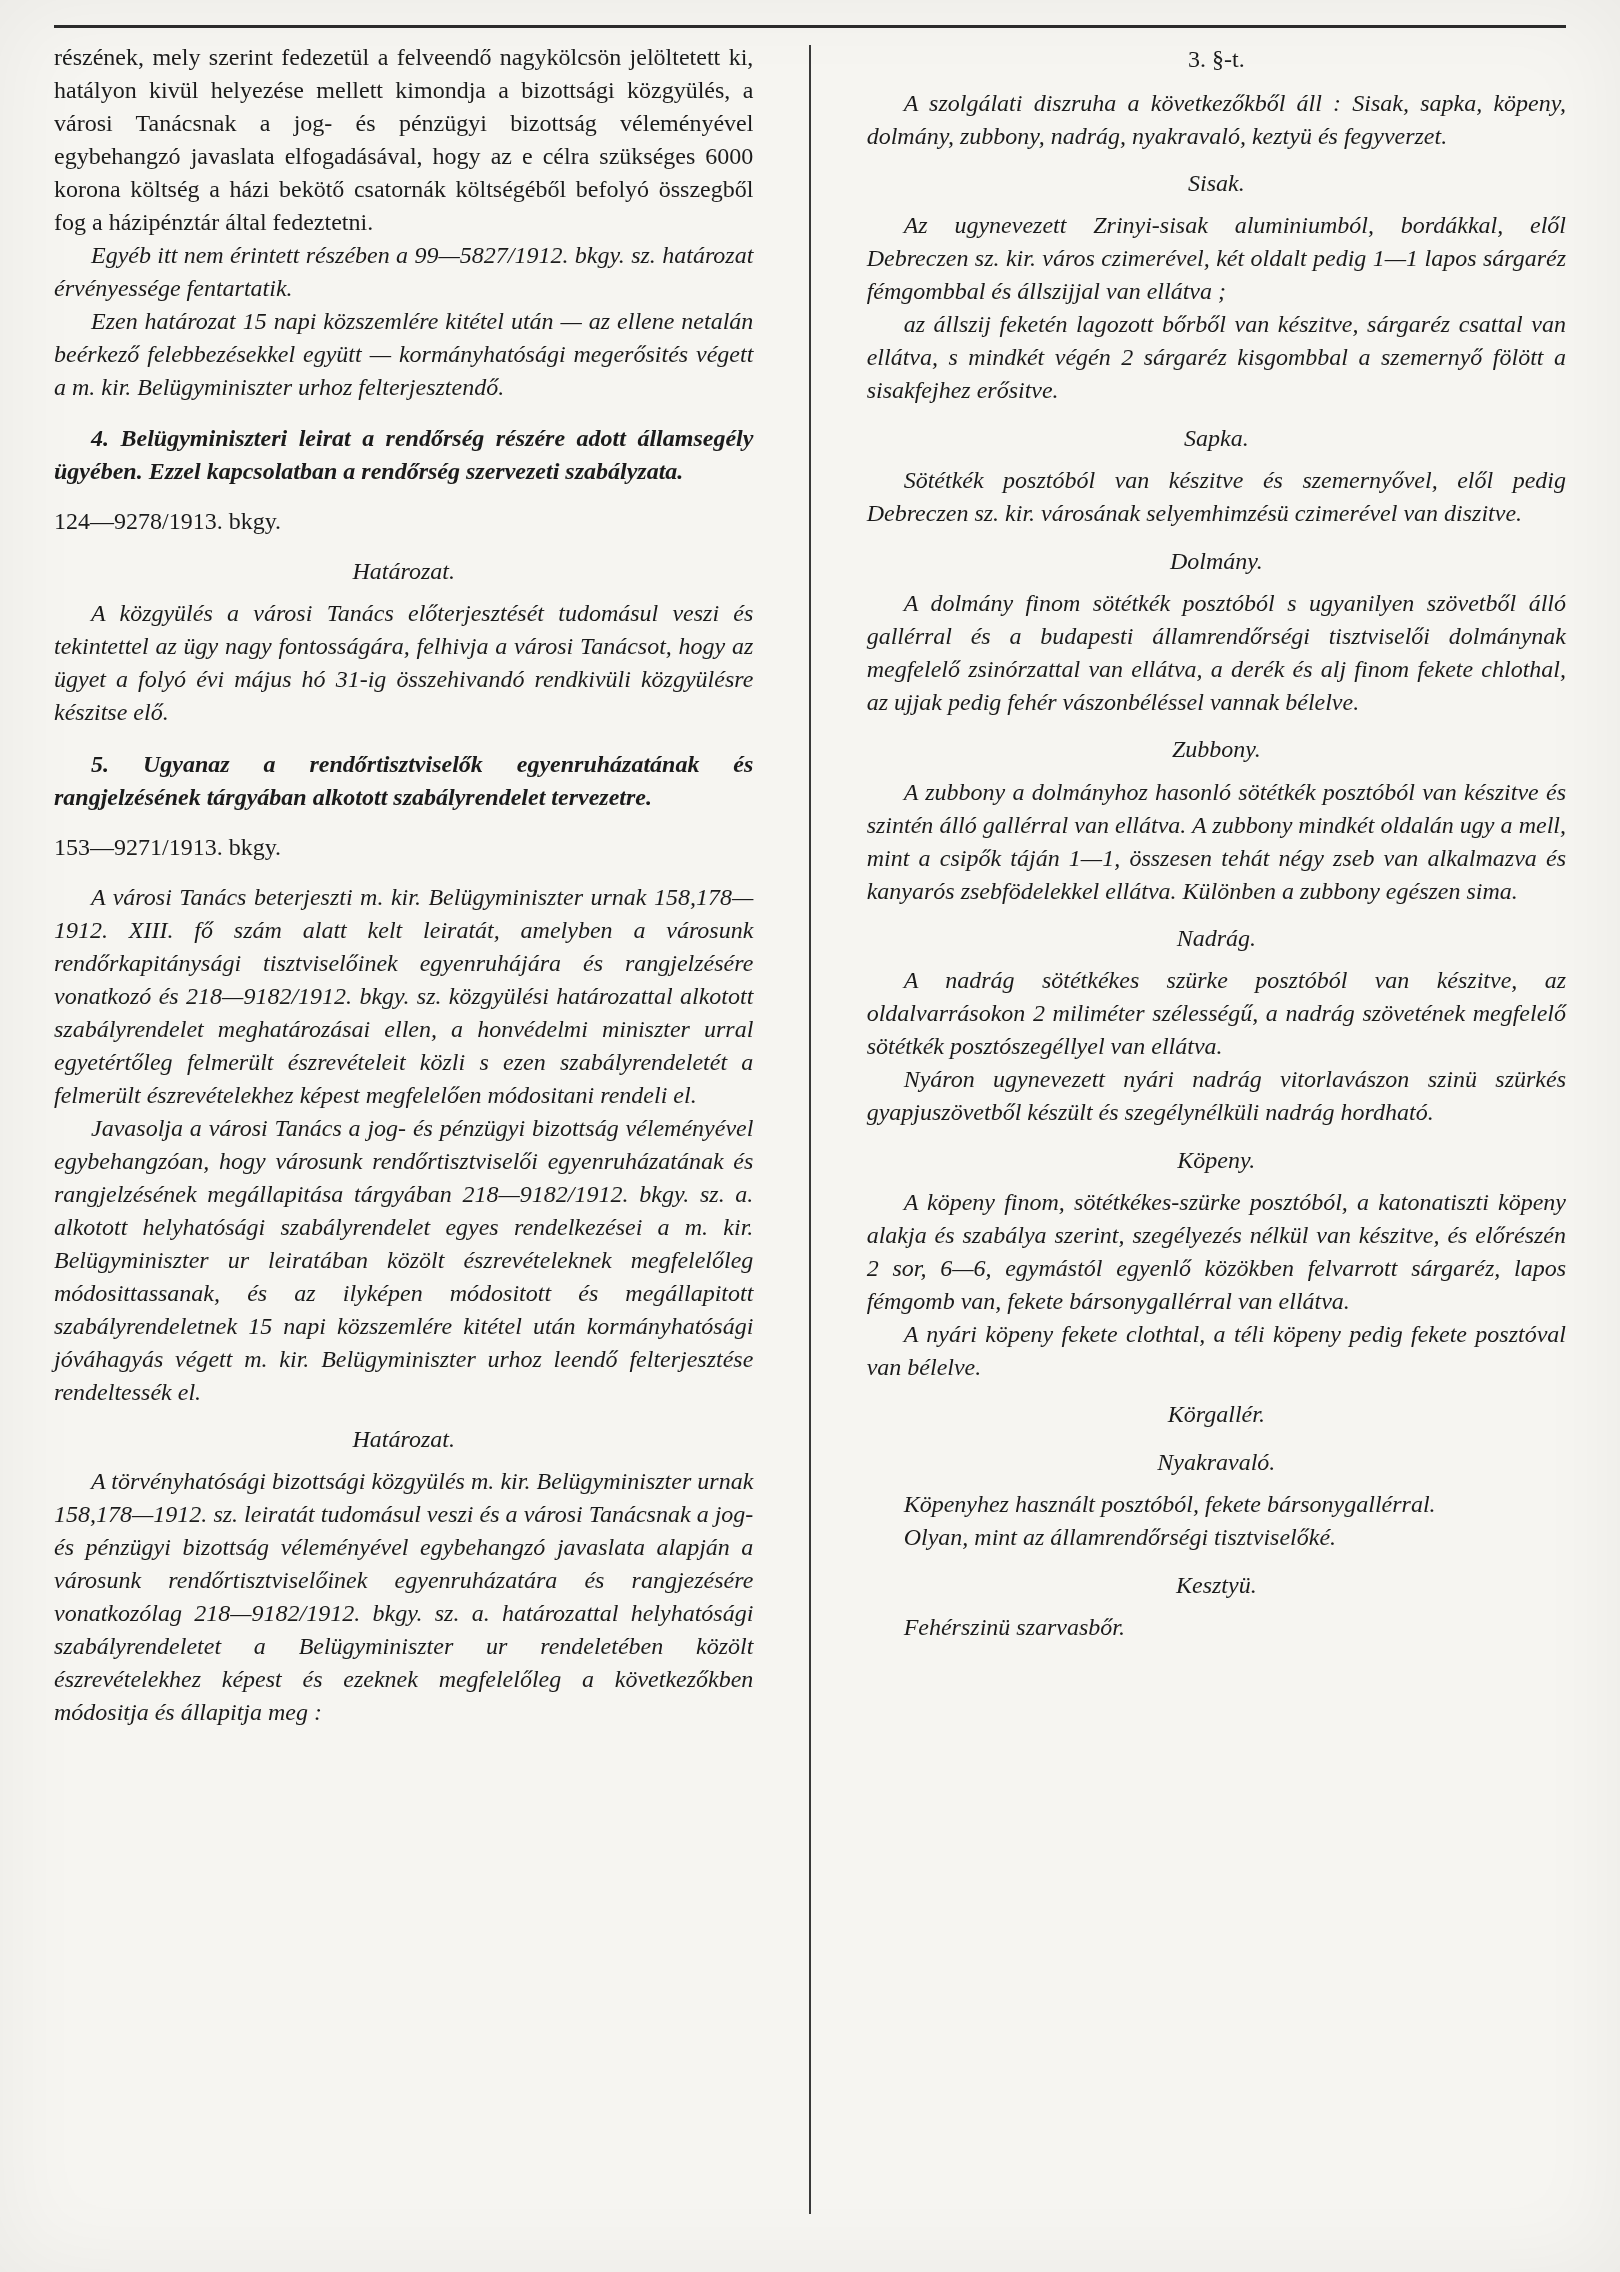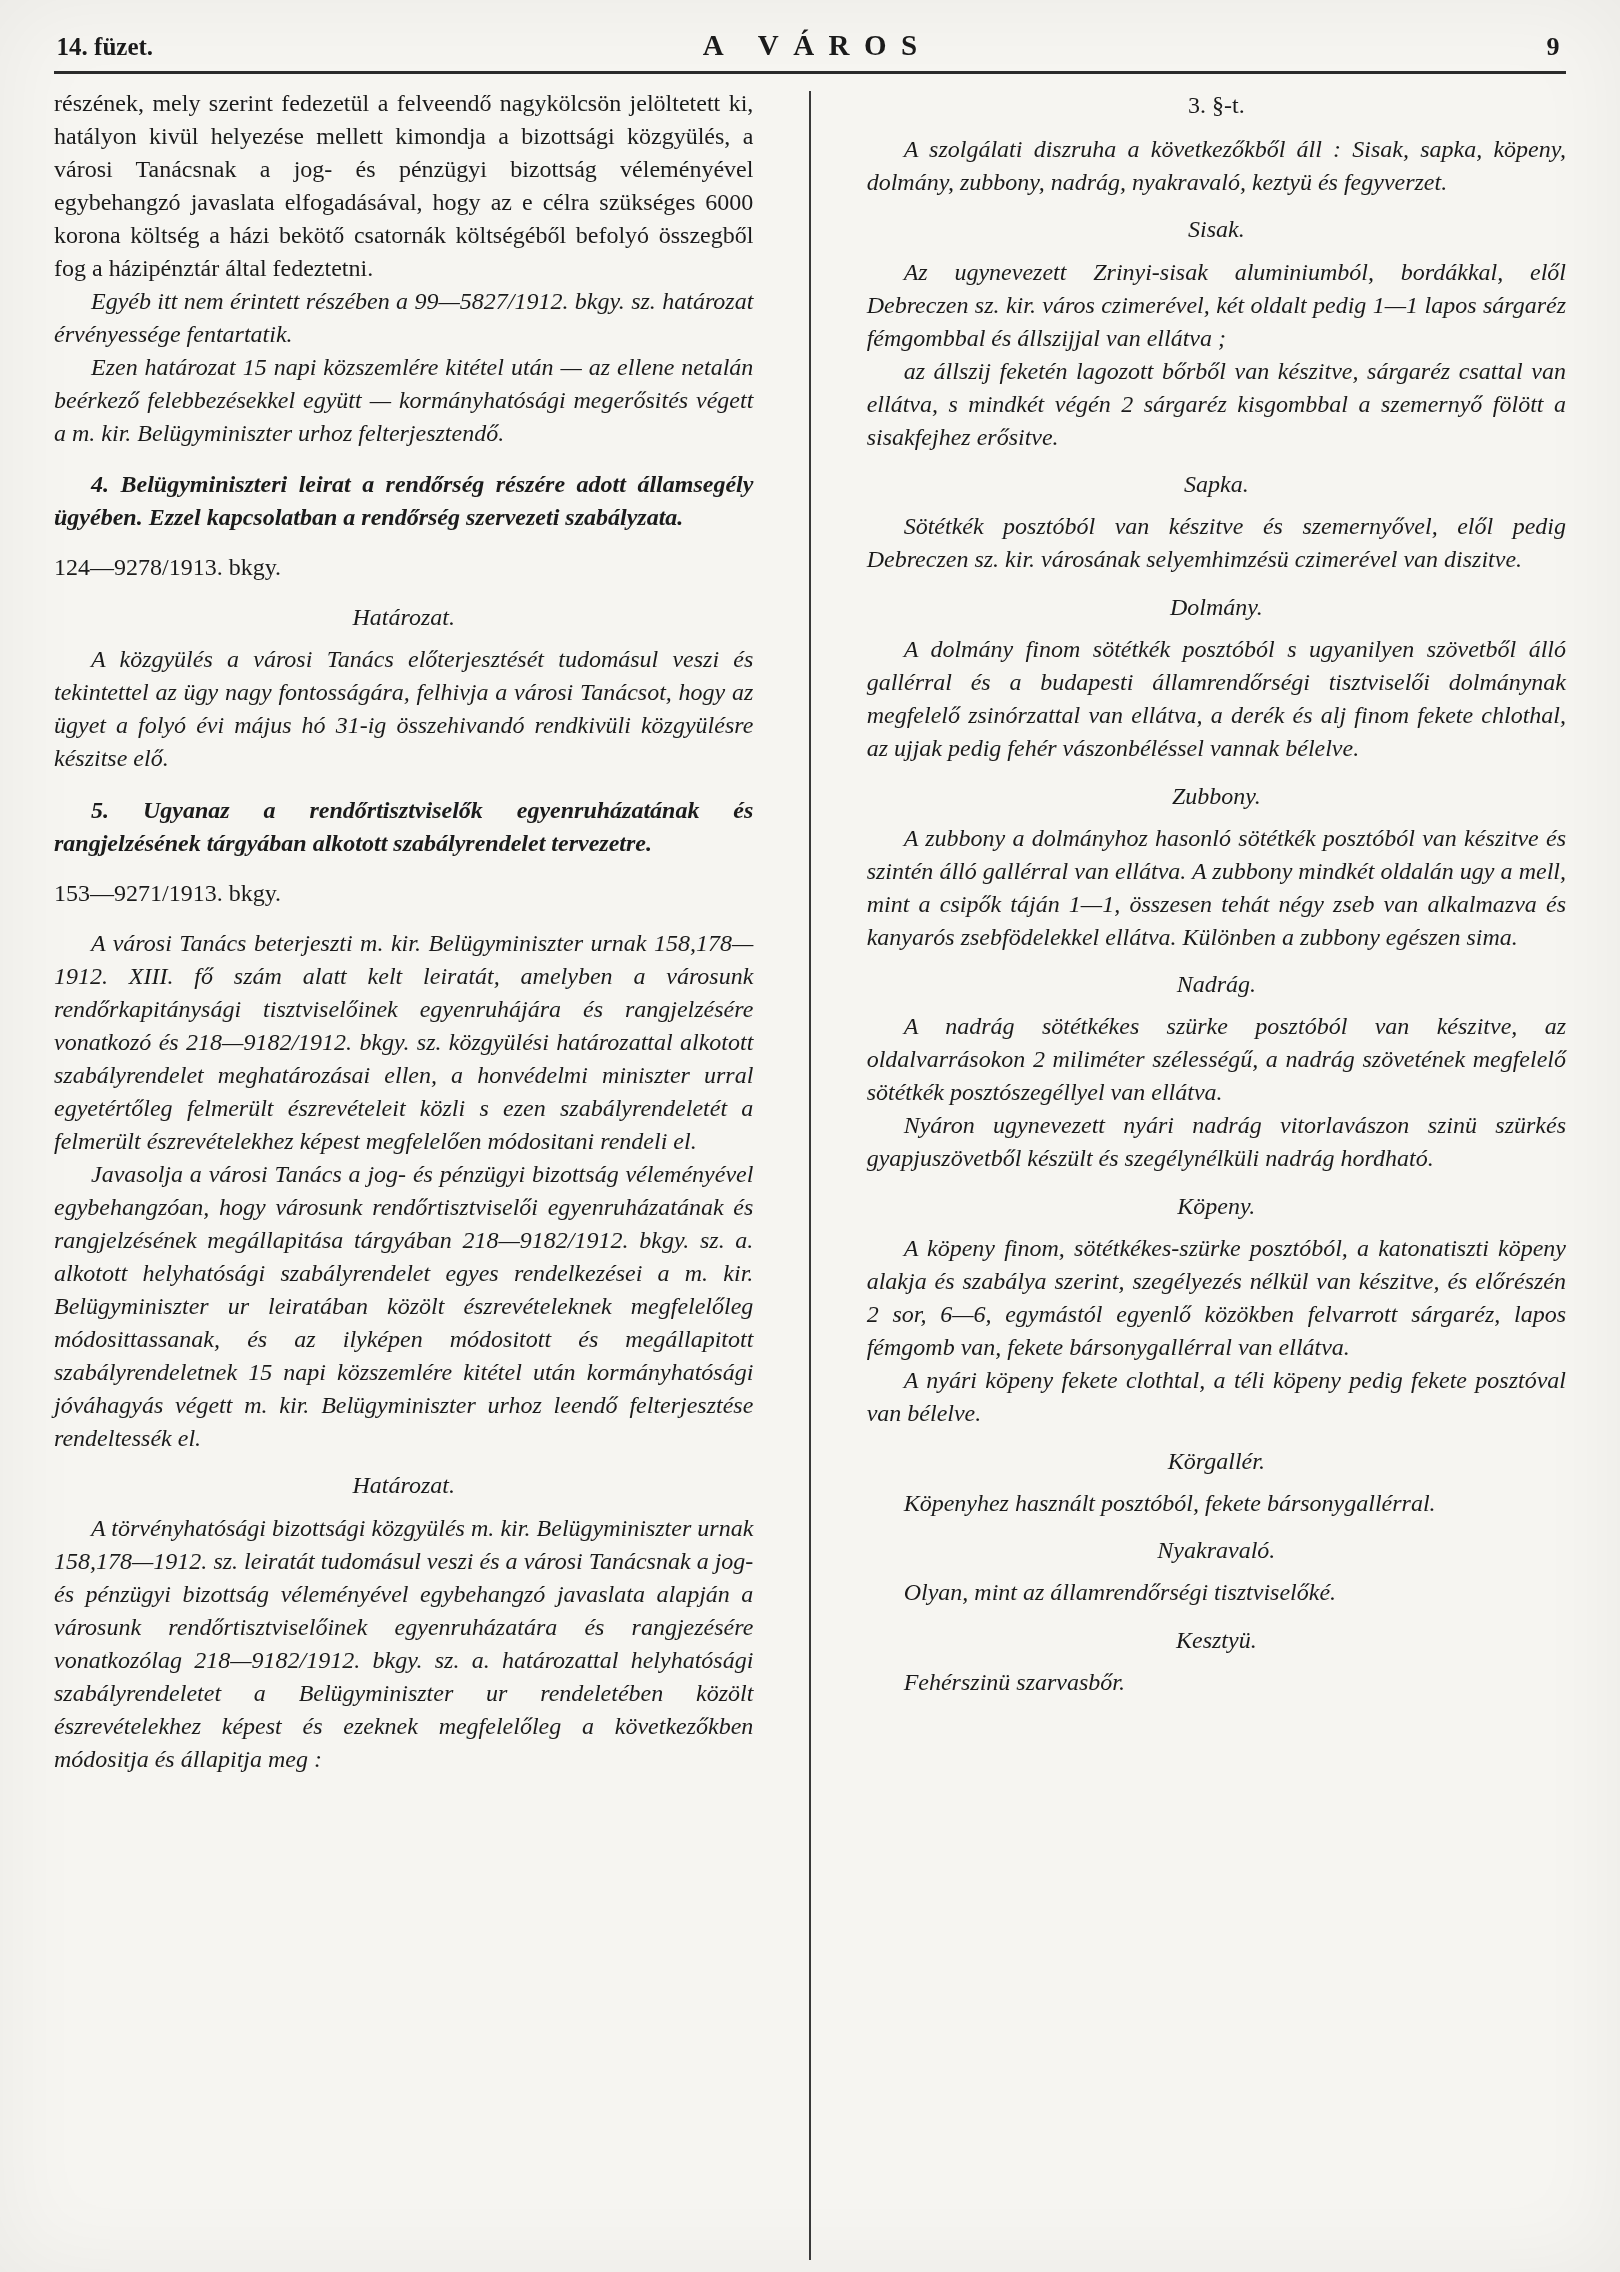--- a/index.html
+++ b/index.html
@@ -88,25 +88,20 @@
   .center {
     text-align: center;
     margin: 2.6px 0 10.5px 0;
   }
 </style>
 </head>
 <body style="--paper: #f6f5f1; --ink: #1b1b1b;">
 
 <div class="sheet">
 
-  <header class="page-header">
-    <span class="issue">14. füzet.</span>
-    <span class="journal-title">A VÁROS</span>
-    <span class="pagenum">9</span>
-  </header>
 
   <div class="header-rule"></div>
 
   <main class="columns">
     <section class="col" id="col-left">
         <p class="block continuation">részének, mely szerint fedezetül a felveendő nagykölcsön jelöltetett ki, hatályon kivül helyezése mellett kimondja a bizottsági közgyülés, a városi Tanácsnak a jog- és pénzügyi bizottság véleményével egybehangzó javaslata elfogadásával, hogy az e célra szükséges 6000 korona költség a házi bekötő csatornák költségéből befolyó összegből fog a házipénztár által fedeztetni.</p>
         <p class="block paragraph">Egyéb itt nem érintett részében a 99—5827/1912. bkgy. sz. határozat érvényessége fentartatik.</p>
         <p class="block paragraph">Ezen határozat 15 napi közszemlére kitétel után — az ellene netalán beérkező felebbezésekkel együtt — kormányhatósági megerősités végett a m. kir. Belügyminiszter urhoz felterjesztendő.</p>
         <p class="block heading">4. Belügyminiszteri leirat a rendőrség részére adott államsegély ügyében. Ezzel kapcsolatban a rendőrség szervezeti szabályzata.</p>
         <p class="block ref">124—9278/1913. bkgy.</p>
@@ -132,22 +127,22 @@
         <p class="block paragraph">A dolmány finom sötétkék posztóból s ugyanilyen szövetből álló gallérral és a budapesti államrendőrségi tisztviselői dolmánynak megfelelő zsinórzattal van ellátva, a derék és alj finom fekete chlothal, az ujjak pedig fehér vászonbéléssel vannak bélelve.</p>
         <p class="block center-italic">Zubbony.</p>
         <p class="block paragraph">A zubbony a dolmányhoz hasonló sötétkék posztóból van készitve és szintén álló gallérral van ellátva. A zubbony mindkét oldalán ugy a mell, mint a csipők táján 1—1, összesen tehát négy zseb van alkalmazva és kanyarós zsebfödelekkel ellátva. Különben a zubbony egészen sima.</p>
         <p class="block center-italic">Nadrág.</p>
         <p class="block paragraph">A nadrág sötétkékes szürke posztóból van készitve, az oldalvarrásokon 2 miliméter szélességű, a nadrág szövetének megfelelő sötétkék posztószegéllyel van ellátva.</p>
         <p class="block paragraph">Nyáron ugynevezett nyári nadrág vitorlavászon szinü szürkés gyapjuszövetből készült és szegélynélküli nadrág hordható.</p>
         <p class="block center-italic">Köpeny.</p>
         <p class="block paragraph">A köpeny finom, sötétkékes-szürke posztóból, a katonatiszti köpeny alakja és szabálya szerint, szegélyezés nélkül van készitve, és előrészén 2 sor, 6—6, egymástól egyenlő közökben felvarrott sárgaréz, lapos fémgomb van, fekete bársonygallérral van ellátva.</p>
         <p class="block paragraph">A nyári köpeny fekete clothtal, a téli köpeny pedig fekete posztóval van bélelve.</p>
         <p class="block center-italic">Körgallér.</p>
+        <p class="block center-italic">Nyakravaló.</p>
         <p class="block paragraph">Köpenyhez használt posztóból, fekete bársonygallérral.</p>
-        <p class="block center-italic">Nyakravaló.</p>
         <p class="block paragraph">Olyan, mint az államrendőrségi tisztviselőké.</p>
         <p class="block center-italic">Kesztyü.</p>
         <p class="block paragraph">Fehérszinü szarvasbőr.</p>
       </section>
   </main>
 
 </div>
 
 
 </body></html>

